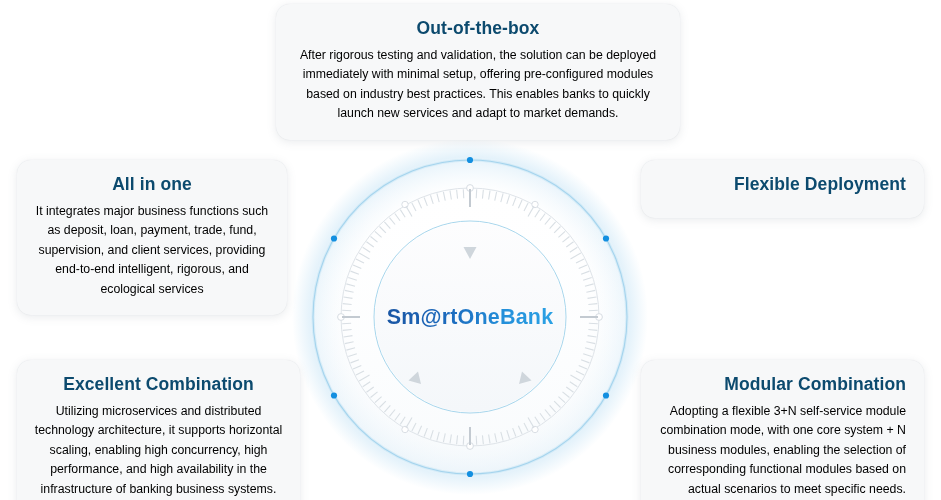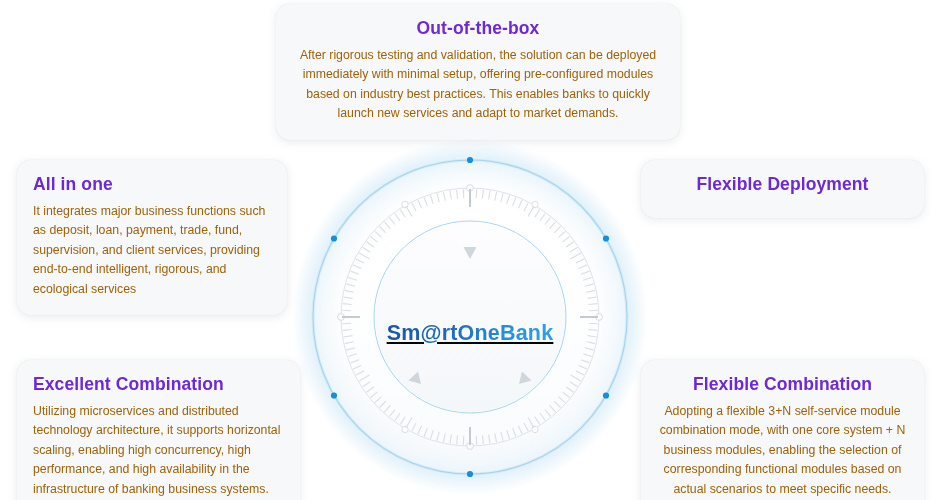--- a/index.html
+++ b/index.html
@@ -15,33 +15,33 @@
   .card{
     position:absolute;
     background:#f7f8f9;
     border-radius:14px;
     box-shadow:0 2px 10px rgba(120,130,145,.16), 0 0 1px rgba(120,130,145,.22);
     box-sizing:border-box;
   }
   .card .title{
     font-size:17.5px;
     font-weight:700;
-    color:#6d28d9;
+    color:#0c4a6e;
     letter-spacing:.1px;
     margin:0 0 7px 0;
     line-height:1.2;
   }
   .card .body{
     font-size:12.3px;
     line-height:1.58;
-    color:#a16207;
+    color:#000000;
     margin:0;
   }
-  .card.align-right{text-align:left;}
-  .card.align-left{text-align:center;}
+  .card.align-right{text-align:center;}
+  .card.align-left{text-align:right;}
   .card.align-center{text-align:center;}
 
   #card-top      {left:276px; top:4px;   width:404px; padding:14px 22px 16px 22px;}
   #card-allinone {left:17px;  top:160px; width:270px; padding:14px 16px 16px 16px;}
   #card-flexible {left:641px; top:160px; width:283px; padding:14px 18px 16px 18px;}
   #card-excellent{left:17px;  top:360px; width:283px; padding:14px 16px 16px 16px;}
   #card-modular  {left:641px; top:360px; width:283px; padding:14px 18px 16px 18px;}
 
   
   #hero{position:absolute;left:290px;top:137px;width:360px;height:363px;}
@@ -249,21 +249,21 @@
       <g fill="#138fe0">
         <circle cx="180" cy="23" r="3.1"></circle>
         <circle cx="44" cy="101.5" r="3.1"></circle>
         <circle cx="316" cy="101.5" r="3.1"></circle>
         <circle cx="44" cy="258.5" r="3.1"></circle>
         <circle cx="316" cy="258.5" r="3.1"></circle>
         <circle cx="180" cy="337" r="3.1"></circle>
       </g>
     </svg>
 
-    <div class="brand" style="top:184px;text-decoration:underline;">
+    <div class="brand" style="top:168px;">
       <span>Sm@rtOneBank</span>
     </div>
   </div>
 
   <div class="card align-center" id="card-top">
     <p class="title">Out-of-the-box</p>
     <p class="body">After rigorous testing and validation, the solution can be deployed immediately with minimal setup, offering pre-configured modules based on industry best practices. This enables banks to quickly launch new services and adapt to market demands.</p>
   </div>
 
   <div class="card align-right" id="card-allinone">
@@ -274,17 +274,17 @@
   <div class="card align-left" id="card-flexible">
     <p class="title">Flexible Deployment</p>
   </div>
 
   <div class="card align-right" id="card-excellent">
     <p class="title">Excellent Combination</p>
     <p class="body">Utilizing microservices and distributed technology architecture, it supports horizontal scaling, enabling high concurrency, high performance, and high availability in the infrastructure of banking business systems.</p>
   </div>
 
   <div class="card align-left" id="card-modular">
-    <p class="title">Flexible Combination</p>
+    <p class="title">Modular Combination</p>
     <p class="body">Adopting a flexible 3+N self-service module combination mode, with one core system + N business modules, enabling the selection of corresponding functional modules based on actual scenarios to meet specific needs.</p>
   </div>
 
 </div>
 
 </body></html>

